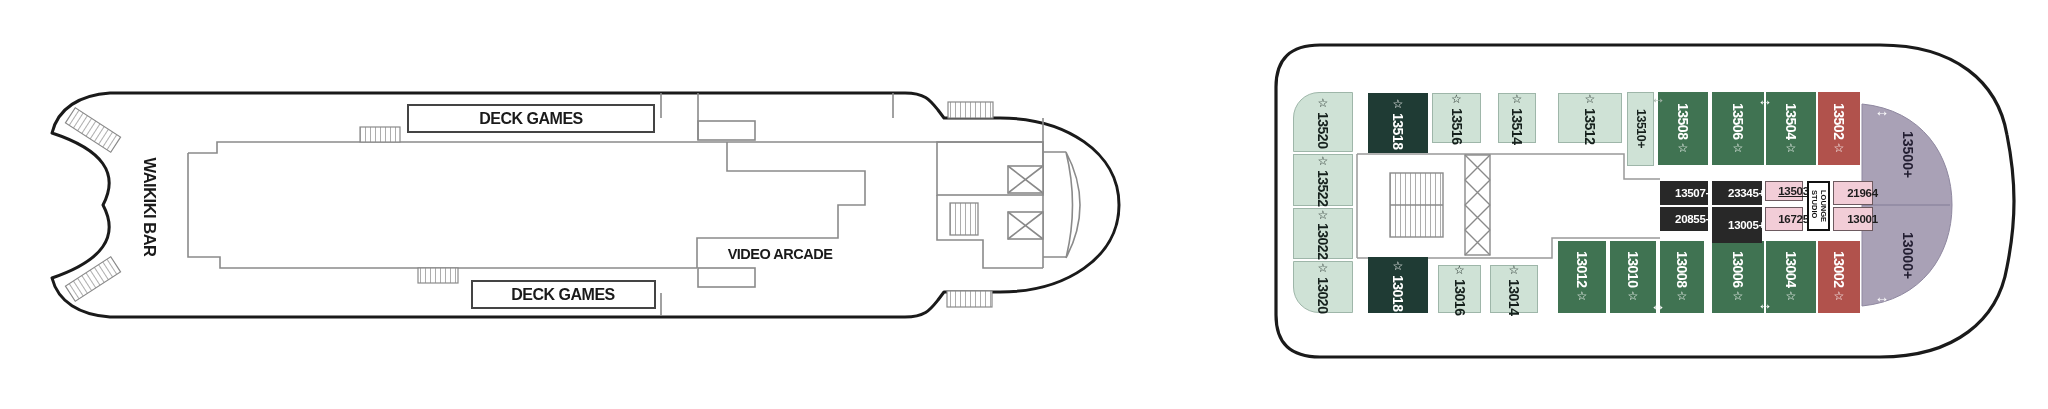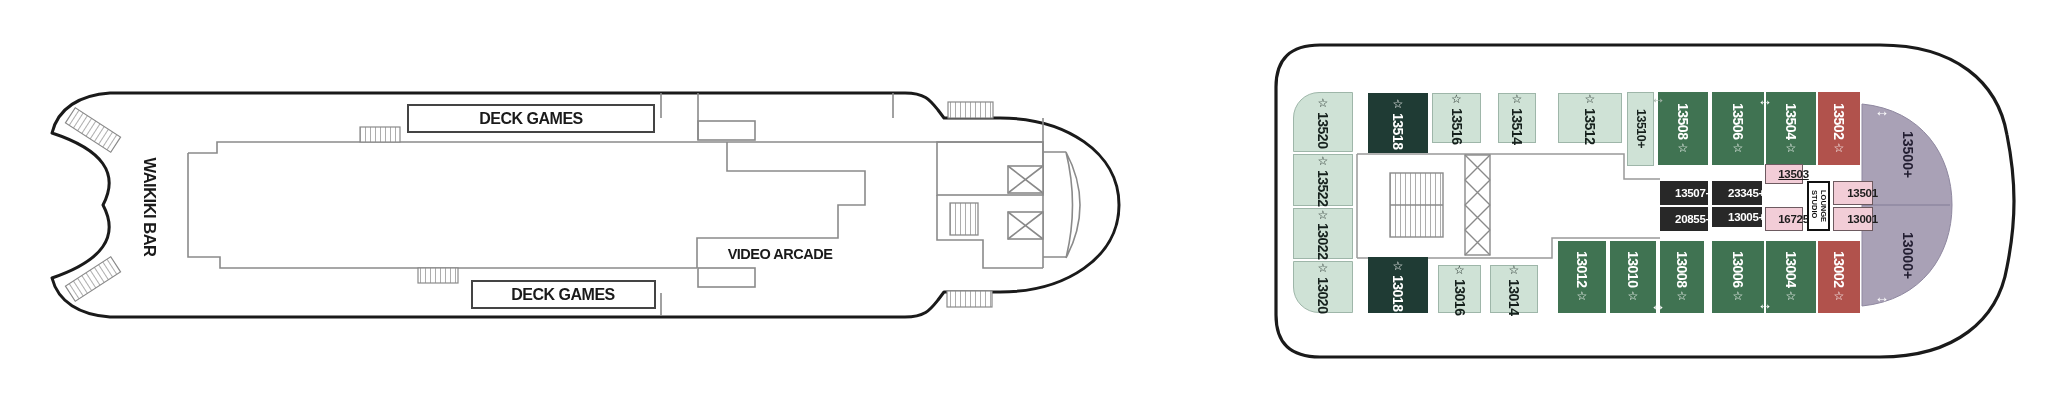--- a/index.html
+++ b/index.html
@@ -283,31 +283,31 @@
         <span class="star">☆</span>
       </span>
   </div>
 
   <div class="studio studio-black" style="left:1660px;top:181px;width:48px;height:24px;">
       <span>13507+</span>
     </div>
   <div class="studio studio-black" style="left:1712px;top:181px;width:50px;height:24px;">
       <span>23345+</span>
     </div>
-  <div class="studio studio-pink" style="left:1765px;top:164px;width:38px;height:20px;text-decoration:underline;">
+  <div class="studio studio-pink" style="left:1765px;top:181px;width:38px;height:20px;text-decoration:underline;">
       <span>13503</span>
     </div>
   <div class="studio studio-pink" style="left:1833px;top:181px;width:40px;height:24px;">
-      <span>13501</span>
+      <span>21964</span>
     </div>
 
   <div class="studio studio-black" style="left:1660px;top:207px;width:48px;height:24px;">
       <span>20855+</span>
     </div>
-  <div class="studio studio-black" style="left:1712px;top:207px;width:50px;height:20px;">
+  <div class="studio studio-black" style="left:1712px;top:207px;width:50px;height:36px;">
       <span>13005+</span>
     </div>
   <div class="studio studio-pink" style="left:1765px;top:207px;width:38px;height:24px;">
       <span>16725</span>
     </div>
   <div class="studio studio-pink" style="left:1833px;top:207px;width:40px;height:24px;text-align:center;">
       <span>13001</span>
     </div>
 
   <div class="lounge" style="left:1807px;top:181px;width:23px;height:50px;">

